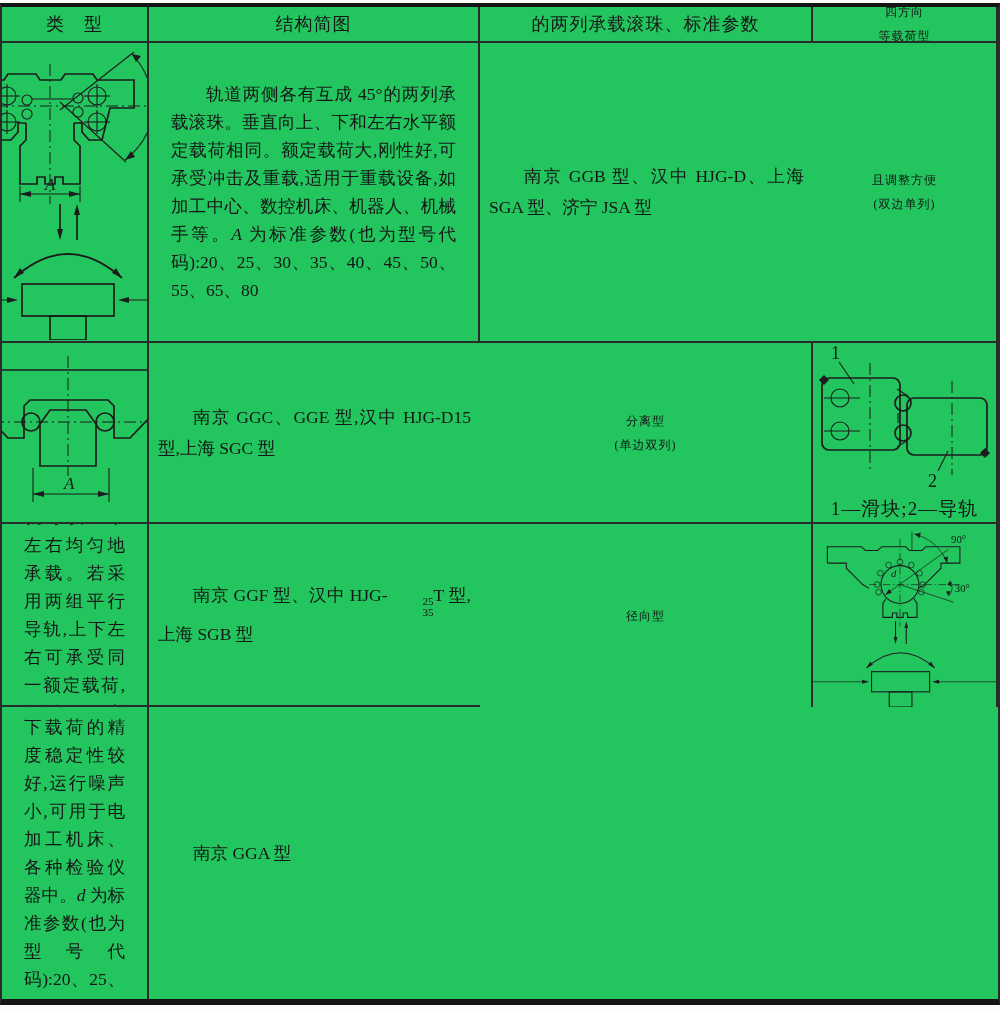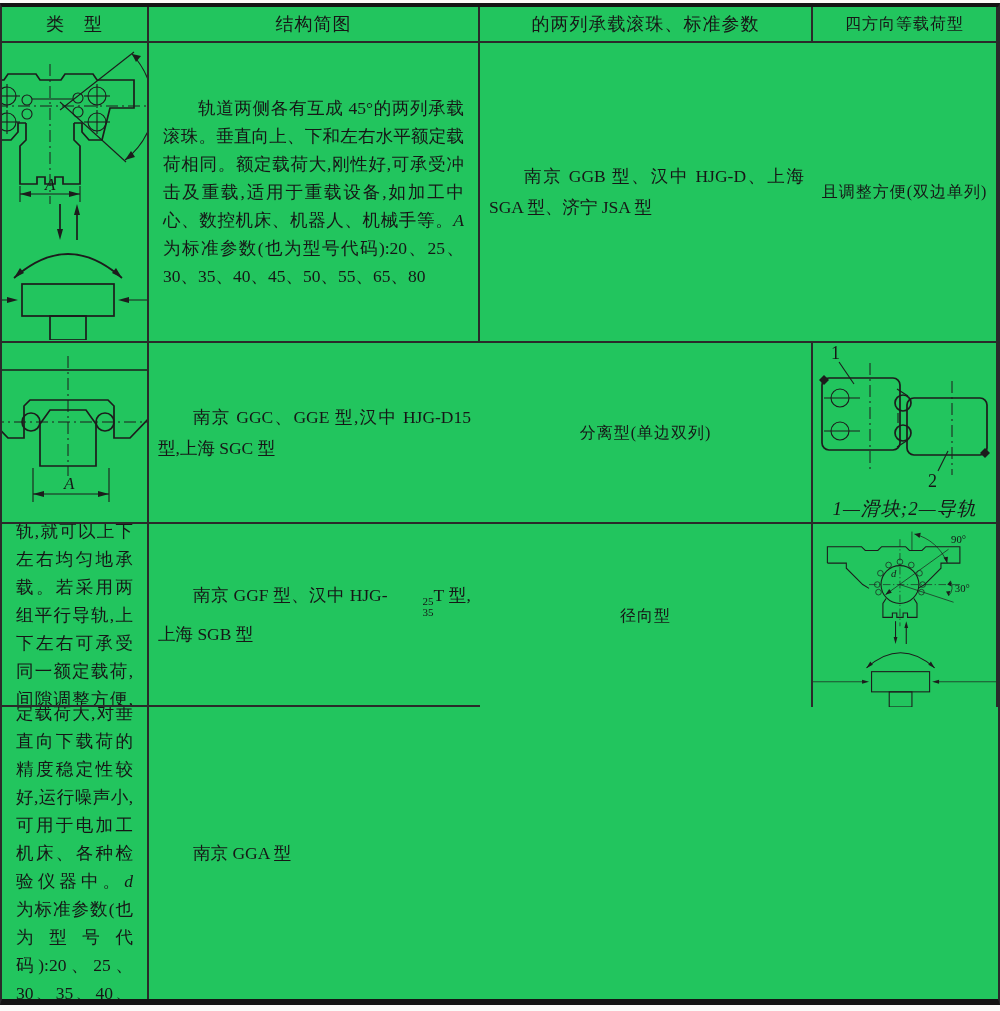--- a/index.html
+++ b/index.html
@@ -22,44 +22,44 @@
     border-bottom:2px solid #2a2a2a;
     overflow:hidden;
   }
   .cell.last-col { border-right:none; }
   .cell.last-row { border-bottom:none; }
   .hdr {
     display:flex; align-items:center; justify-content:center;
     font-size:18px; letter-spacing:1px; font-weight:normal;
   }
   .type-cell {
-    display:flex; flex-direction:row; align-items:center; justify-content:center;
-    font-size:16px; line-height:2.0; letter-spacing:1px; text-align:center;
+    display:flex; flex-direction:column; align-items:center; justify-content:center;
+    font-size:12px; line-height:2.0; letter-spacing:1px; text-align:center;
   }
   .diagram-cell {
     display:flex; flex-direction:column; align-items:center; justify-content:center;
   }
   .features-cell {
     display:flex; align-items:center; padding:6px 10px;
   }
   .features-cell p {
-    margin:4px; font-size:17.5px; line-height:1.6; text-align:justify; text-indent:2em;
+    margin:12px; font-size:17.5px; line-height:1.6; text-align:justify; text-indent:2em;
   }
   .makers-cell {
     display:flex; align-items:center; padding:8px 9px;
   }
   .makers-cell p {
     margin:0; font-size:17.5px; line-height:1.75; text-align:justify; text-indent:2em;
   }
   .var { font-style:italic; }
   .stack {
     display:inline-flex; flex-direction:column; align-items:center;
     font-size:11px; line-height:1.05; vertical-align:-4px;
   }
-  .caption { font-size:19px; margin-top:5px; letter-spacing:1px;font-style:italic; }
+  .caption { font-size:19px; margin-top:5px; letter-spacing:1px; }
   svg { display:block; }
   svg text { font-family:"Liberation Serif","DejaVu Serif",serif; fill:#161616; }
   .ln   { stroke:#1c1c1c; stroke-width:1.7; fill:none; }
   .thin { stroke:#1c1c1c; stroke-width:1.1; fill:none; }
   .cl   { stroke:#1c1c1c; stroke-width:1; fill:none; stroke-dasharray:12 4 2 4; }
   .ah   { fill:#1c1c1c; stroke:none; }
 </style>
 </head>
 <body>
 

